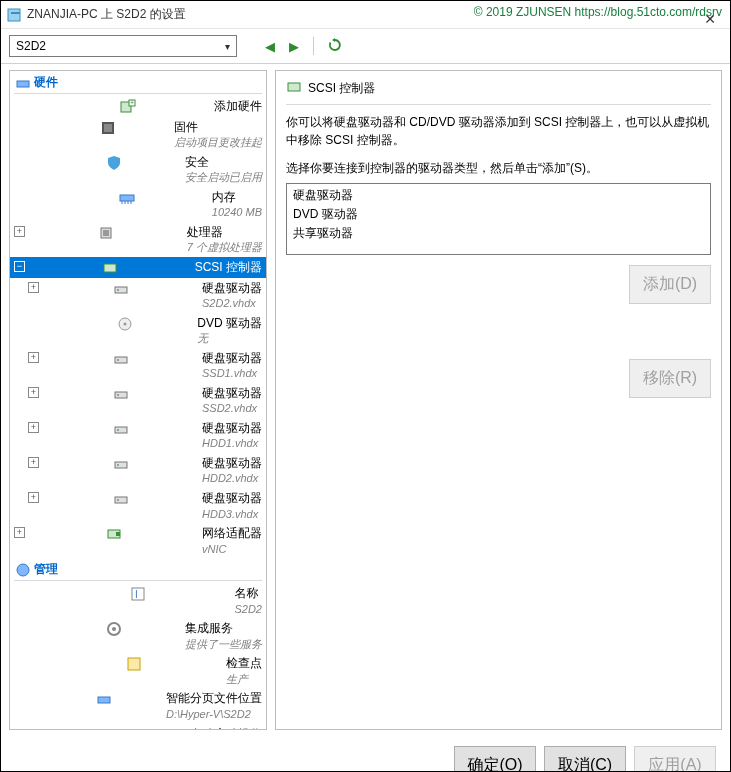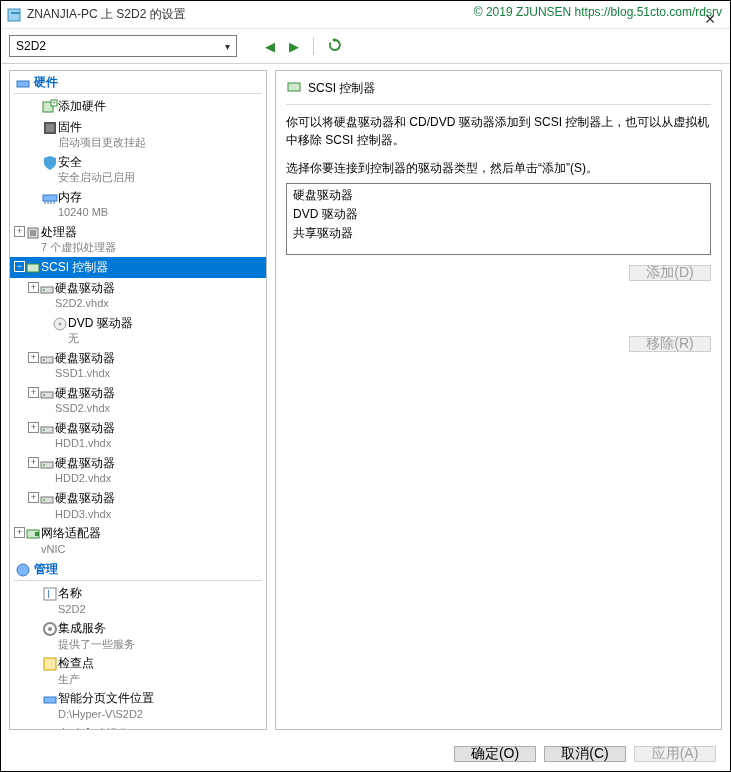--- a/index.html
+++ b/index.html
@@ -79,37 +79,38 @@
   .section-hdr .hdr-icon { width:14px; height:14px; }
   .hw-line {
     height: 1px; background: #d9d9d9; margin: 0 4px 2px 4px;
   }
   .tree-node {
     display: flex;
     align-items: flex-start;
     padding: 2px 4px 2px 4px;
     line-height: 1.35;
     gap: 0;
+    justify-content: space-between;
   }
   .tree-node .expander {
     width: 11px; height: 11px;
     border: 1px solid #888;
     font-size: 9px;
     line-height: 9px;
     text-align: center;
     margin-top: 2px;
     background:#fff;
     flex: 0 0 auto;
     color:#555;
   }
   .tree-node .spacer { width:14px; flex:0 0 auto;}
   .tree-node .node-icon { width:16px; height:16px; flex:0 0 auto; margin-top:1px;}
   .tree-node .labels { display:flex; flex-direction:column; }
   .tree-node .name { color:#000; }
-  .tree-node .sub { color:#808080; font-size:11px; }
+  .tree-node .sub { color:#808080; font-size:11px;font-style:italic; }
   .tree-node.selected { background:#0078d7; color:#fff; }
   .tree-node.selected .name, .tree-node.selected .sub { color:#fff; }
   .tree-node.indent1 { padding-left: 18px; }
   .tree-node.indent2 { padding-left: 28px; }
 
   .right-pane {
     flex: 1;
     margin: 6px 8px 6px 4px;
     border: 1px solid #bdbdbd;
     padding: 8px 10px;
@@ -127,25 +128,25 @@
   .drive-list {
     border:1px solid #7a7a7a;
     height: 72px;
     margin: 6px 0 6px 0;
     padding: 2px;
     overflow:auto;
   }
   .drive-list .item { padding:1px 4px; }
   .btn {
     min-width: 82px;
-    height: 16px;
+    height: 39px;
     border:1px solid #adadad;
     background:#e1e1e1;
     color:#000;
-    font-size:14px;
+    font-size:16px;
     display:inline-flex; align-items:center; justify-content:center;
   }
   .btn.disabled { color:#a0a0a0; background:#efefef; border-color:#cfcfcf;}
   .btn-row { display:flex; justify-content:flex-end; margin-top:4px; }
   .footer {
     display:flex; justify-content:flex-end; gap:8px;
     padding: 10px 14px 14px 0;
     border-top: none;
   }
   

